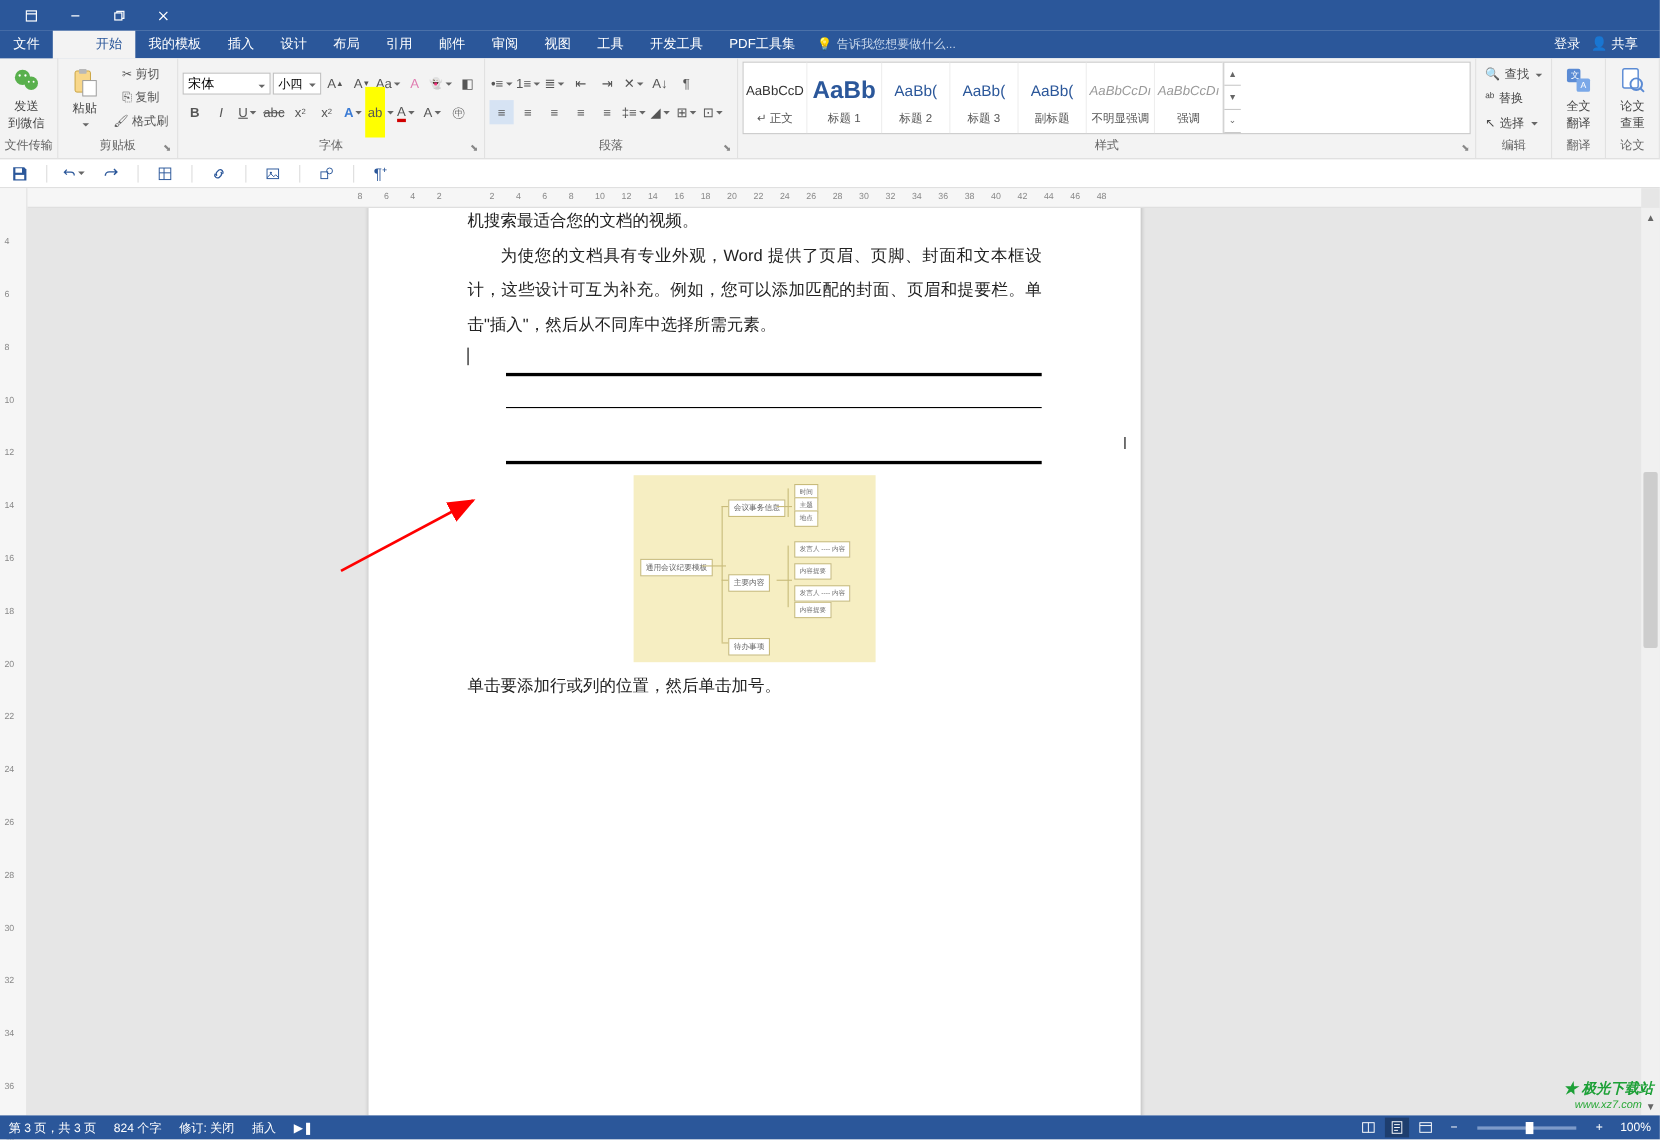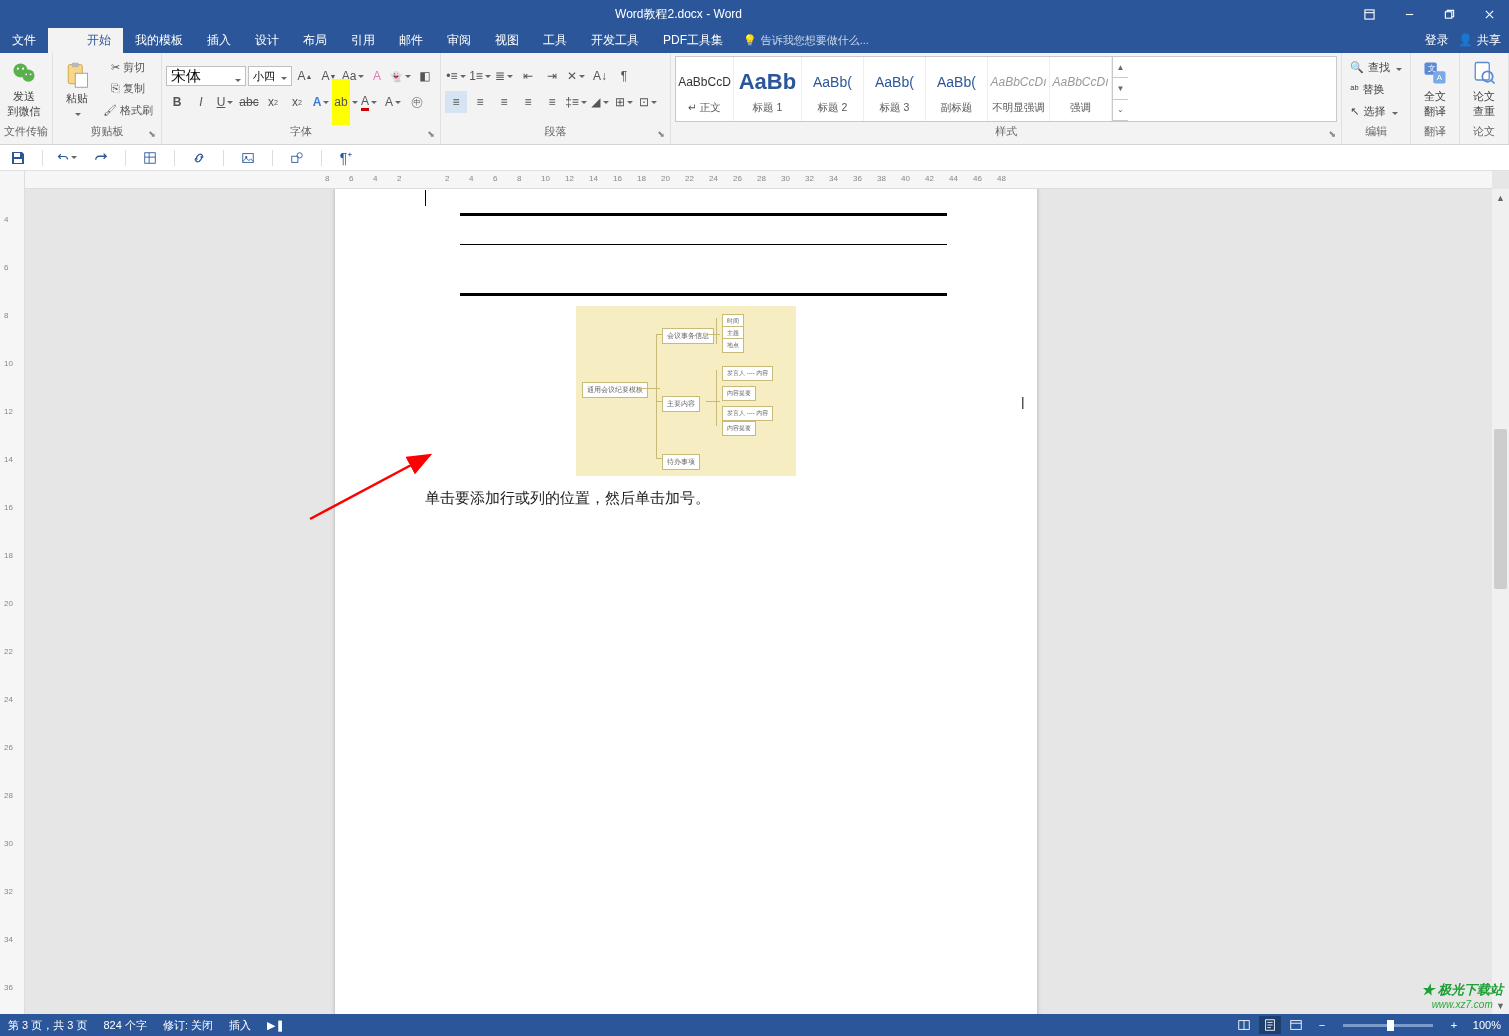--- a/index.html
+++ b/index.html
@@ -11,36 +11,36 @@
 .title-center { flex: 1; text-align: center; }
 .title-right { display: flex; align-items: center; }
 .title-right .win-btn { width: 40px; height: 28px; display: flex; align-items: center; justify-content: center; cursor: pointer; }
 .win-ico { width: 11px; height: 11px; stroke: #fff; stroke-width: 1.2; fill: none; }
 
 
 .menu-bar { height: 25px; background: #2b579a; display: flex; align-items: stretch; color: #fff; font-size: 12px; }
 .menu-tab { padding: 0 12px; display: flex; align-items: center; cursor: pointer; }
 .menu-tab.file { background: #2b579a; }
 .menu-tab.active { background: #f3f3f3; color: #2b579a; padding-left: 39px; }
-.menu-right { margin-left: auto; display: flex; align-items: center; padding-right: 8px; gap: 10px; }
+.menu-right { margin-left: auto; display: flex; align-items: center; padding-right: 20px; gap: 10px; }
 .tell-me { display: flex; align-items: center; gap: 4px; color: #c7d6ea; font-size: 11px; padding: 0 8px; }
 
 
 .ribbon { height: 92px; background: #f3f3f3; border-bottom: 1px solid #d4d4d4; display: flex; }
 .ribbon-group { border-right: 1px solid #e1e1e1; display: flex; flex-direction: column; padding: 3px 4px 0; position: relative; }
 .ribbon-group-label { text-align: center; font-size: 11px; color: #666; padding: 2px 0 3px; }
 .ribbon-group-label .launcher { position: absolute; right: 3px; bottom: 3px; width: 12px; height: 12px; font-size: 9px; color: #888; }
 .rb-row { display: flex; align-items: center; gap: 2px; }
 .rb-col { display: flex; flex-direction: column; gap: 2px; }
 .big-btn { display: flex; flex-direction: column; align-items: center; justify-content: center; width: 40px; height: 66px; font-size: 11px; color: #444; cursor: pointer; }
 .big-btn .ico { width: 28px; height: 28px; margin-bottom: 2px; }
 .small-btn { width: 22px; height: 22px; display: flex; align-items: center; justify-content: center; cursor: pointer; color: #555; font-size: 12px; }
 .small-btn.wtxt { width: auto; padding: 0 4px; gap: 3px; font-size: 11px; }
 .dd-arrow::after { content: ""; display: inline-block; border-left: 3px solid transparent; border-right: 3px solid transparent; border-top: 3px solid #666; margin-left: 2px; }
-.font-select { width: 80px; height: 20px; border: 1px solid #c0c0c0; background: #fff; font-size: 15px; padding: 0 4px; display: flex; align-items: center; justify-content: space-between; }
+.font-select { width: 80px; height: 20px; border: 1px solid #c0c0c0; background: #fff; font-size: 12px; padding: 0 4px; display: flex; align-items: center; justify-content: space-between; }
 .size-select { width: 44px; height: 20px; border: 1px solid #c0c0c0; background: #fff; font-size: 11px; padding: 0 4px; display: flex; align-items: center; justify-content: space-between; }
 
 
 .styles-gallery { display: flex; height: 66px; border: 1px solid #c9c9c9; background: #fff; }
 .style-item { width: 58px; display: flex; flex-direction: column; align-items: center; justify-content: center; border-right: 1px solid #eee; cursor: pointer; }
 .style-item.wide { width: 62px; }
 .style-item.xwide { width: 68px; }
 .style-preview { font-size: 12px; color: #333; height: 38px; display: flex; align-items: center; justify-content: center; overflow: hidden; }
 .style-preview.big { font-size: 22px; font-weight: bold; color: #2b579a; }
 .style-preview.h2 { font-size: 14px; color: #2b579a; }
@@ -105,23 +105,20 @@
 .ltab { position: absolute; top: 0; left: 0; width: 25px; height: 18px; background: #f6f6f6; border-right: 1px solid #ddd; border-bottom: 1px solid #ddd; font-size: 10px; color: #666; display: flex; align-items: center; justify-content: center; }
 
 svg.ico16 { width: 16px; height: 16px; }
 svg.ico14 { width: 14px; height: 14px; }
 </style>
 </head>
 <body>
 
 <div class="title-bar">
   <div class="qat-spacer"></div>
-  <div class="title-center">
-    <span>Word教程2.docx</span> - <span>Word</span>
-  </div>
   <div class="title-right">
     <div class="win-btn">
         <svg class="win-ico" viewBox="0 0 12 12">
           <rect x="1" y="1" width="10" height="10"></rect>
           <path d="M1 4h10"></path>
         </svg>
       </div>
     <div class="win-btn">
         <svg class="win-ico" viewBox="0 0 12 12">
           <path d="M2 6h8"></path>
@@ -502,20 +499,22 @@
         <span class="htick" style="left: 576px;">40</span>
         <span class="htick" style="left: 600px;">42</span>
         <span class="htick" style="left: 624px;">44</span>
         <span class="htick" style="left: 648px;">46</span>
         <span class="htick" style="left: 672px;">48</span>
       </div>
   </div>
   <div class="canvas">
     <div class="page">
       <div class="ibeam">I</div>
+      <p class="doc-text">机搜索最适合您的文档的视频。</p>
+      <p class="doc-text indent">为使您的文档具有专业外观，Word 提供了页眉、页脚、封面和文本框设计，这些设计可互为补充。例如，您可以添加匹配的封面、页眉和提要栏。单击"插入"，然后从不同库中选择所需元素。</p>
       <div style="position:relative; margin-top:4px">
         <span class="text-cursor"></span>
         <div class="hr-thick"></div>
       </div>
       <div class="hr-thin" style="margin-top:28px"></div>
       <div class="hr-thick" style="margin-top:48px"></div>
 
       <div class="mindmap">
         <div class="mm-node" style="left:6px;top:76px">通用会议纪要模板</div>
         <div class="mm-node" style="left:86px;top:22px">会议事务信息</div>

